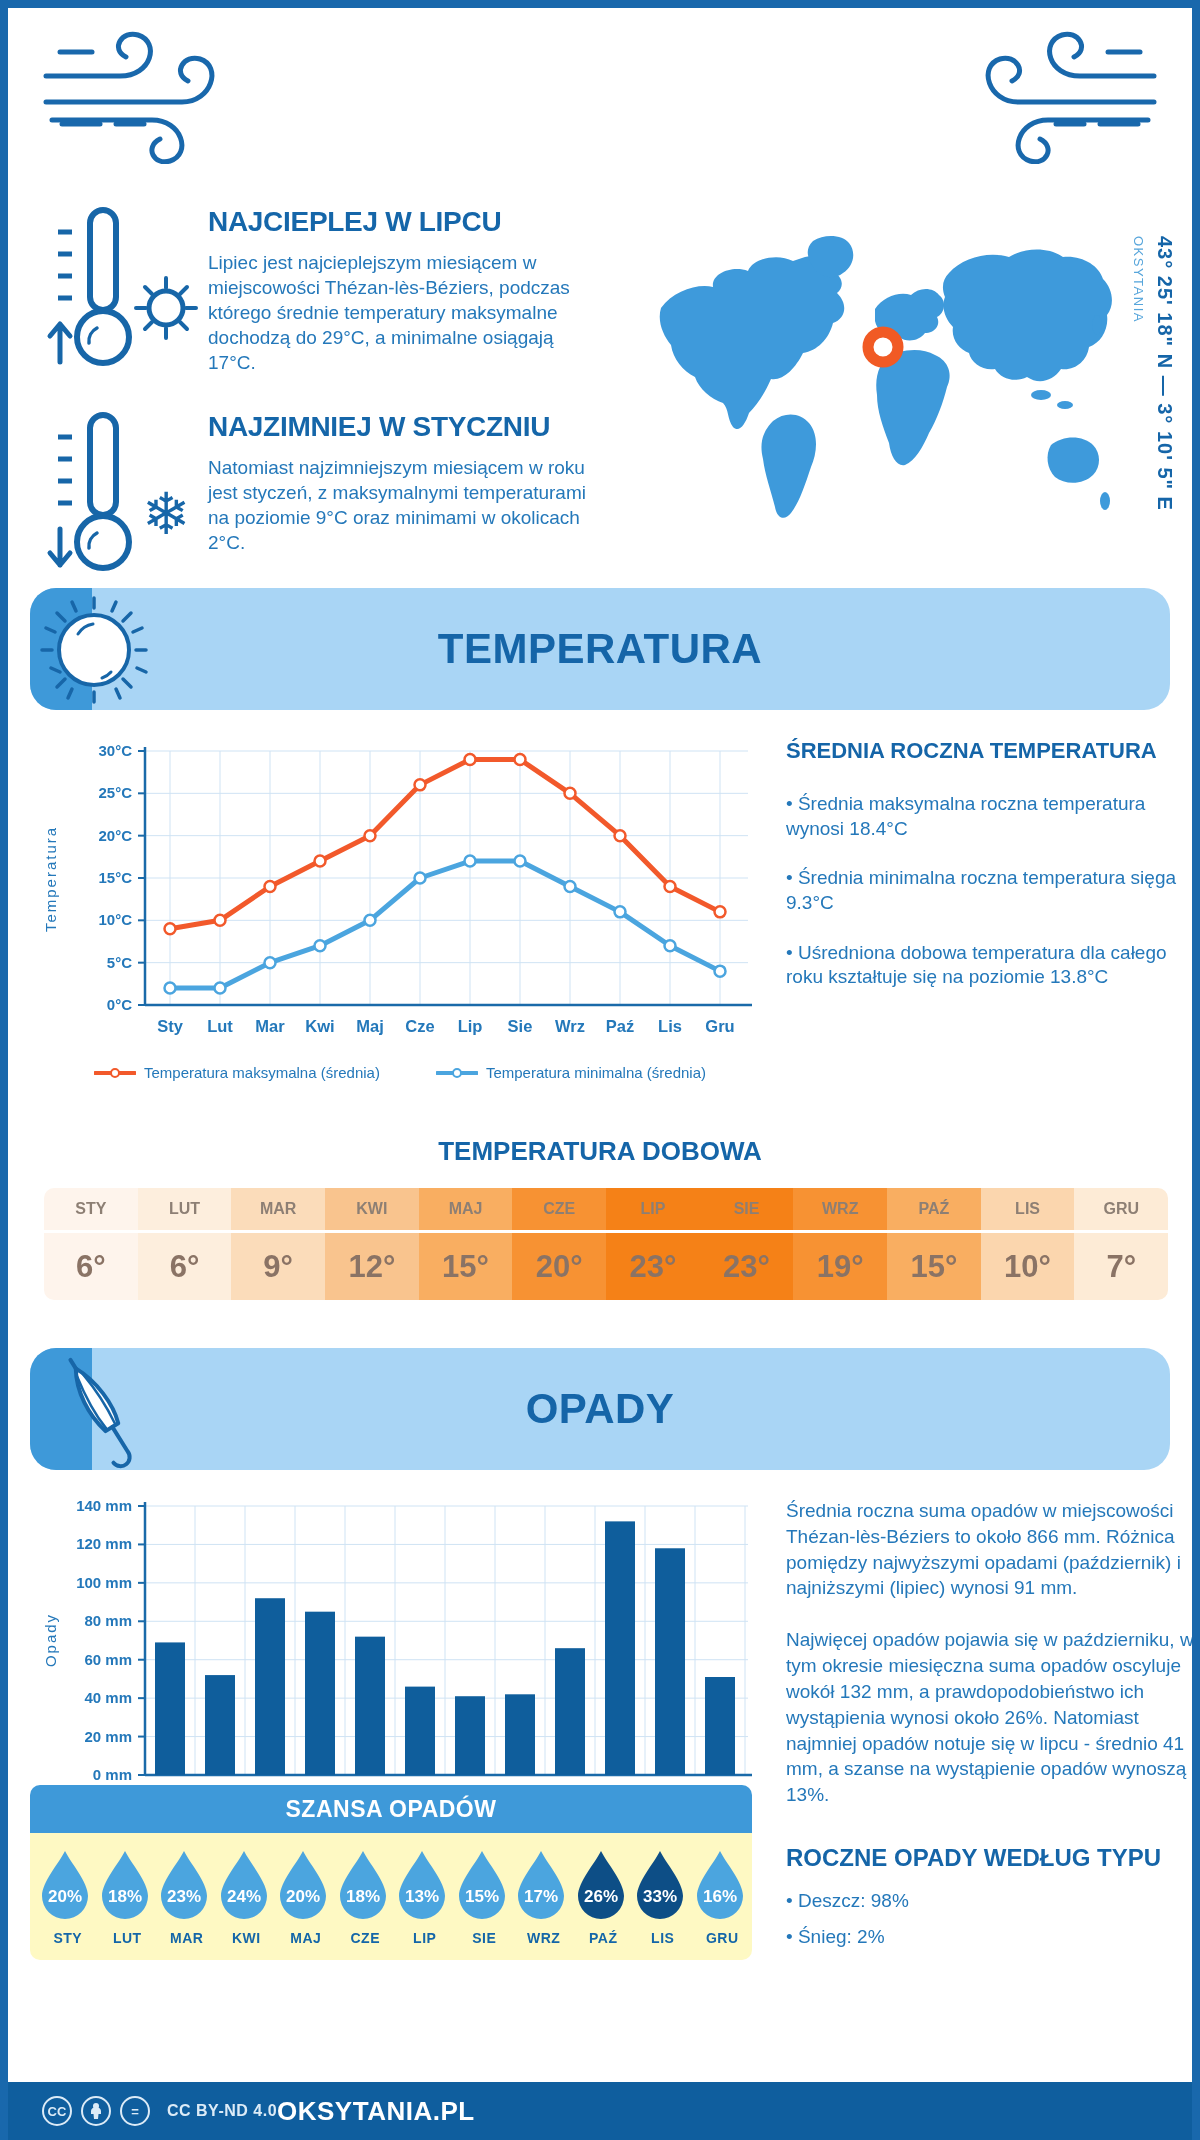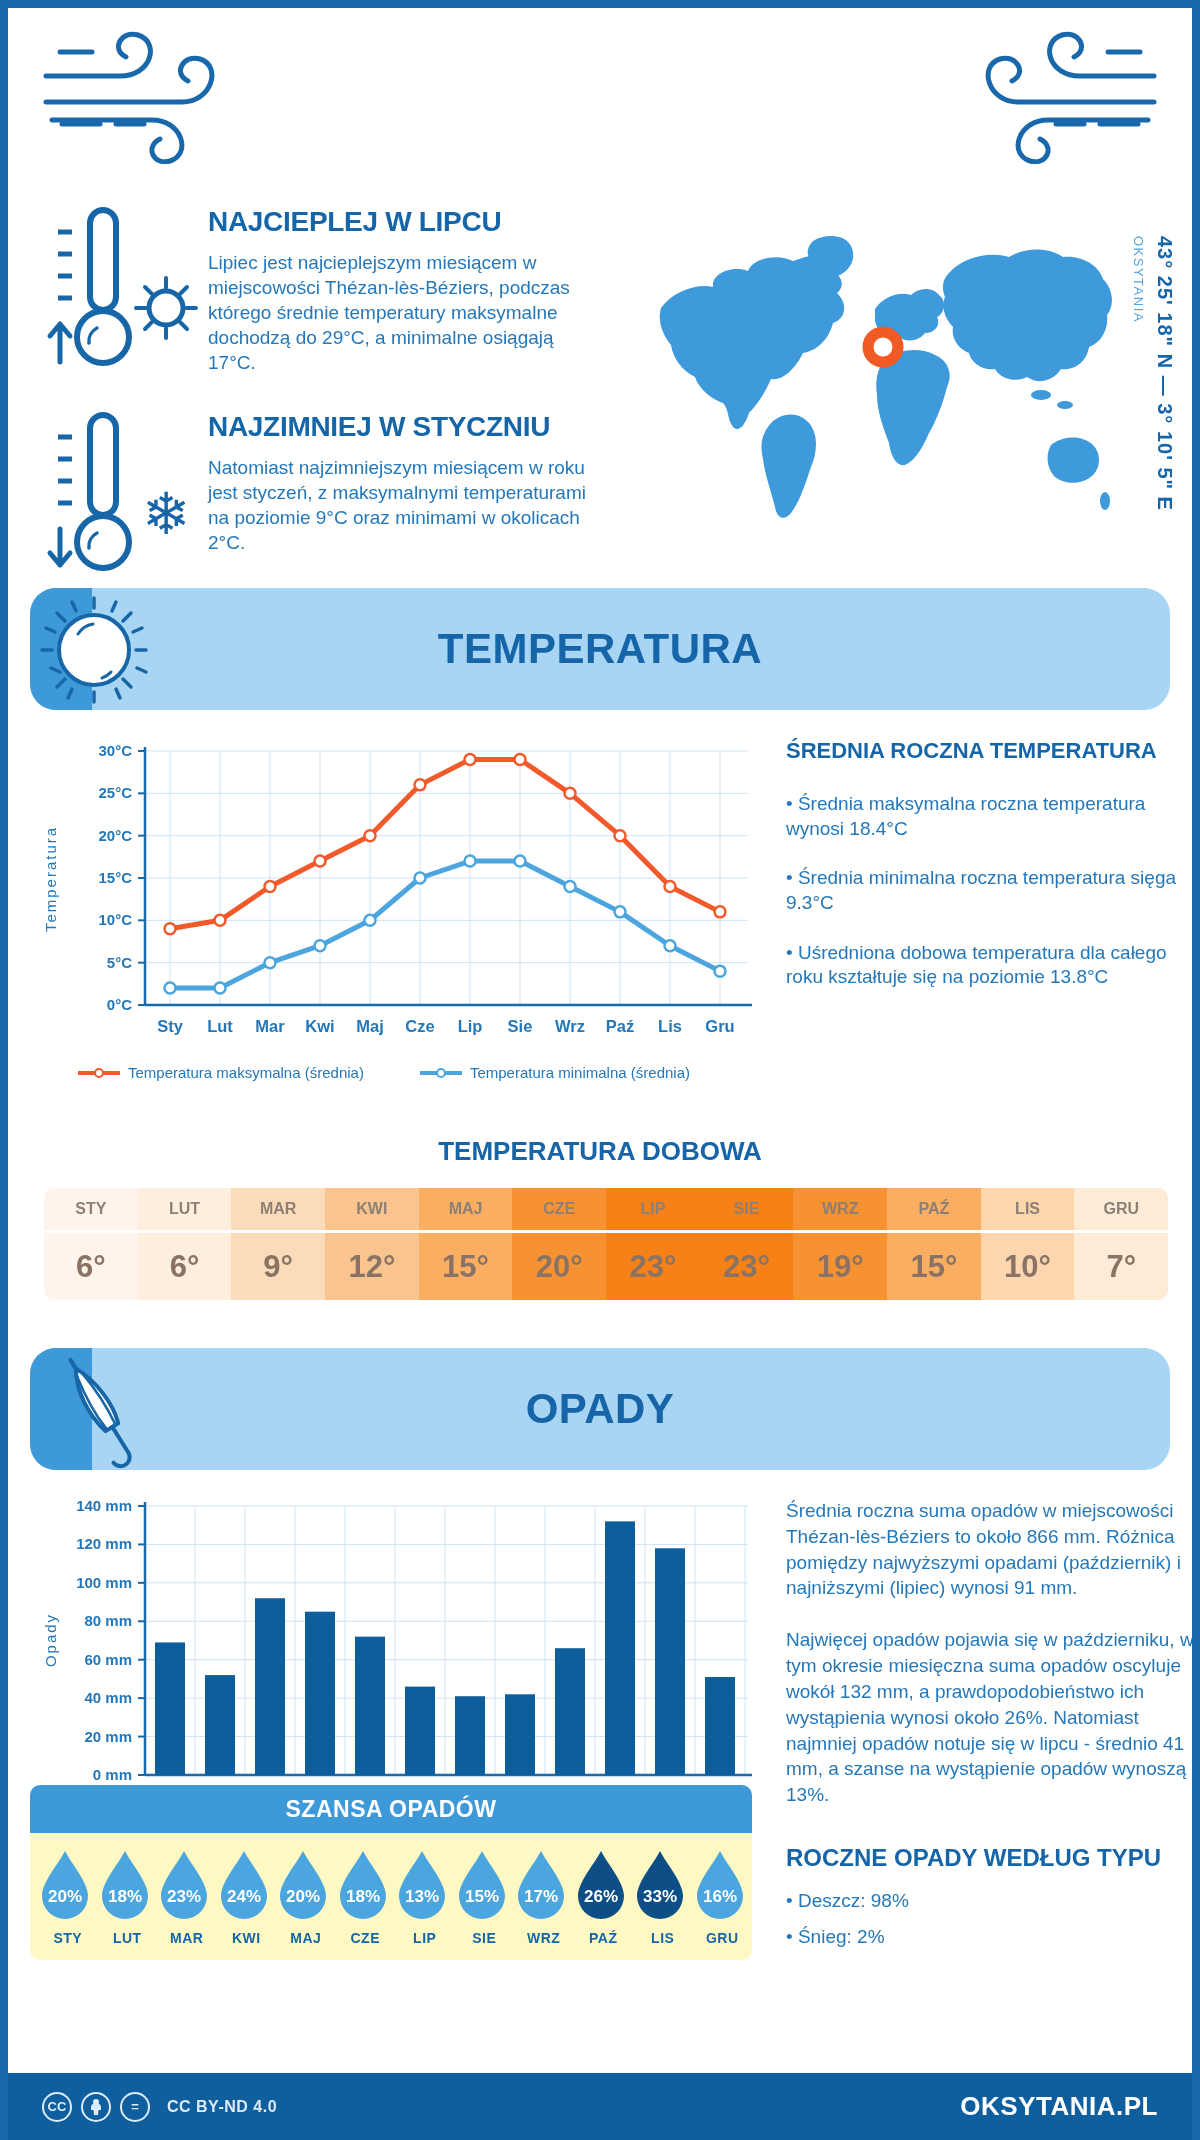--- a/index.html
+++ b/index.html
@@ -27,21 +27,21 @@
   .geo .coords{display:block;font-size:20px;font-weight:bold;color:#1565A8;letter-spacing:1px;margin-block-end:7px;}
   .geo .region{display:block;font-size:13px;color:#56A5DB;letter-spacing:1.5px;}
   
   .sec{position:absolute;left:22px;width:1140px;height:122px;background:#A9D5F5;border-radius:26px;}
   .sec .accent{position:absolute;left:0;top:0;width:62px;height:100%;background:#3E99D9;border-radius:26px 0 0 26px;}
   .sec .sec-icon{position:absolute;left:10px;top:4px;}
   .sec h2{margin:0;line-height:122px;text-align:center;font-size:42px;font-weight:bold;color:#1565A8;letter-spacing:0.5px;position:relative;}
   #sec-temp{top:580px}#sec-rain{top:1340px}
   
   #temp-chart{position:absolute;left:32px;top:727px;}
-  #temp-legend{position:absolute;left:16px;top:1056px;width:720px;display:flex;justify-content:center;gap:56px;}
+  #temp-legend{position:absolute;left:32px;top:1056px;width:720px;display:flex;justify-content:center;gap:56px;}
   .leg-item{display:flex;align-items:center;gap:8px;font-size:15px;color:#2478BA;}
   #temp-summary{position:absolute;left:778px;top:730px;width:402px;}
   #temp-summary h3{margin:0 0 28px 0;font-size:22px;font-weight:bold;color:#1565A8;}
   #temp-summary p{margin:0 0 25px 0;font-size:19px;line-height:1.3;color:#2478BA;}
   
   #daily-title{position:absolute;left:0;top:1128px;width:100%;text-align:center;font-size:26px;font-weight:bold;color:#1565A8;}
   #daily-table{position:absolute;left:36px;top:1180px;width:1124px;height:112px;display:flex;border-radius:10px;overflow:hidden;}
   .tcol{flex:1;display:flex;flex-direction:column;}
   .tmon{height:42px;display:flex;align-items:center;justify-content:center;font-size:16px;font-weight:bold;color:#8D7F74;border-bottom:3px solid #fff;}
   .tval{flex:1;display:flex;align-items:center;justify-content:center;font-size:31px;font-weight:bold;color:#8A7365;}
@@ -52,21 +52,21 @@
   #rain-summary p{margin:0 0 26px 0;font-size:19px;line-height:1.36;color:#2478BA;}
   #rain-summary h3{margin:36px 0 16px 0;font-size:24px;font-weight:bold;color:#1565A8;}
   #rain-type p{margin:0 0 10px 0;}
   
   #chance{position:absolute;left:22px;top:1777px;width:722px;}
   .chead{height:48px;background:#3E99D9;border-radius:10px 10px 0 0;color:#fff;text-align:center;line-height:48px;font-size:23px;font-weight:bold;letter-spacing:0.5px;}
   .cbody{background:#fef9c3;border-radius:0 0 10px 10px;padding:16px 0 14px 8px;display:flex;}
   .drop{flex:1;text-align:center;}
   .drop .mon{margin-top:7px;font-size:14px;font-weight:bold;color:#1466A8;letter-spacing:0.5px;}
   
-  .footer{position:absolute;left:-8px;bottom:0;width:1200px;height:67px;background:#0F5E9E;display:flex;align-items:center;justify-content:space-between;padding:0 42px;box-sizing:border-box;}
+  .footer{position:absolute;left:-8px;bottom:0;width:1200px;height:58px;background:#0F5E9E;display:flex;align-items:center;padding:0 42px;box-sizing:border-box;}
   .cc{display:flex;align-items:center;gap:9px;color:#DCEBF7;}
   .cc .circle{width:30px;height:30px;border:2.5px solid #DCEBF7;border-radius:50%;display:flex;align-items:center;justify-content:center;font-weight:bold;font-size:13px;box-sizing:border-box;}
   .cc .lic{margin-left:8px;font-size:16px;font-weight:bold;letter-spacing:0.5px;}
   .site{font-size:26px;font-weight:bold;color:#fff;letter-spacing:0.5px;}
 </style>
 </head>
 <body>
 
 <div class="page">
 

